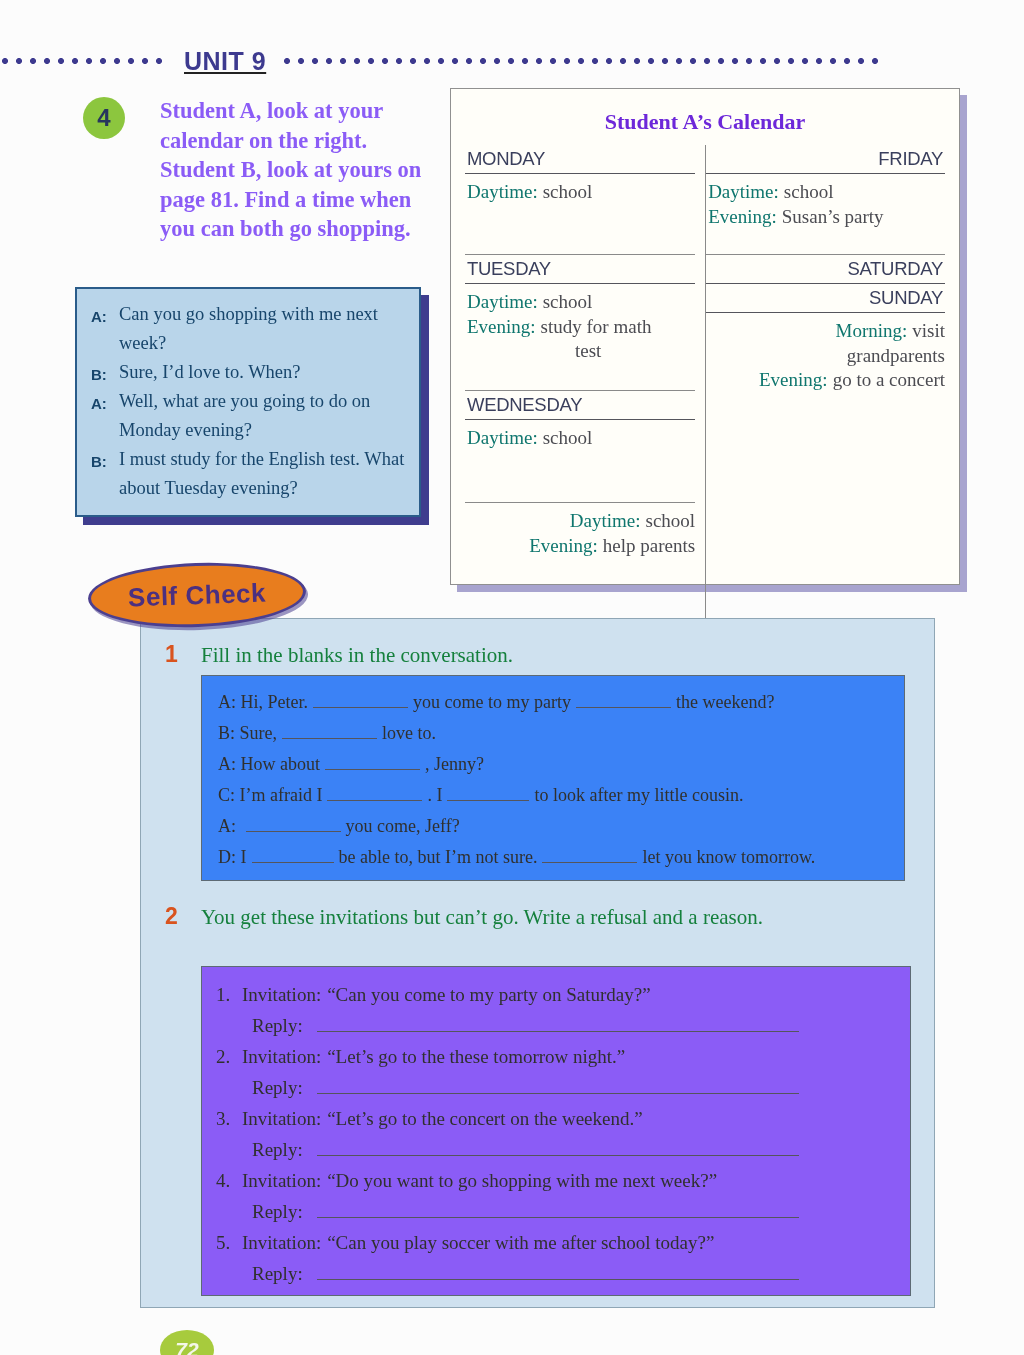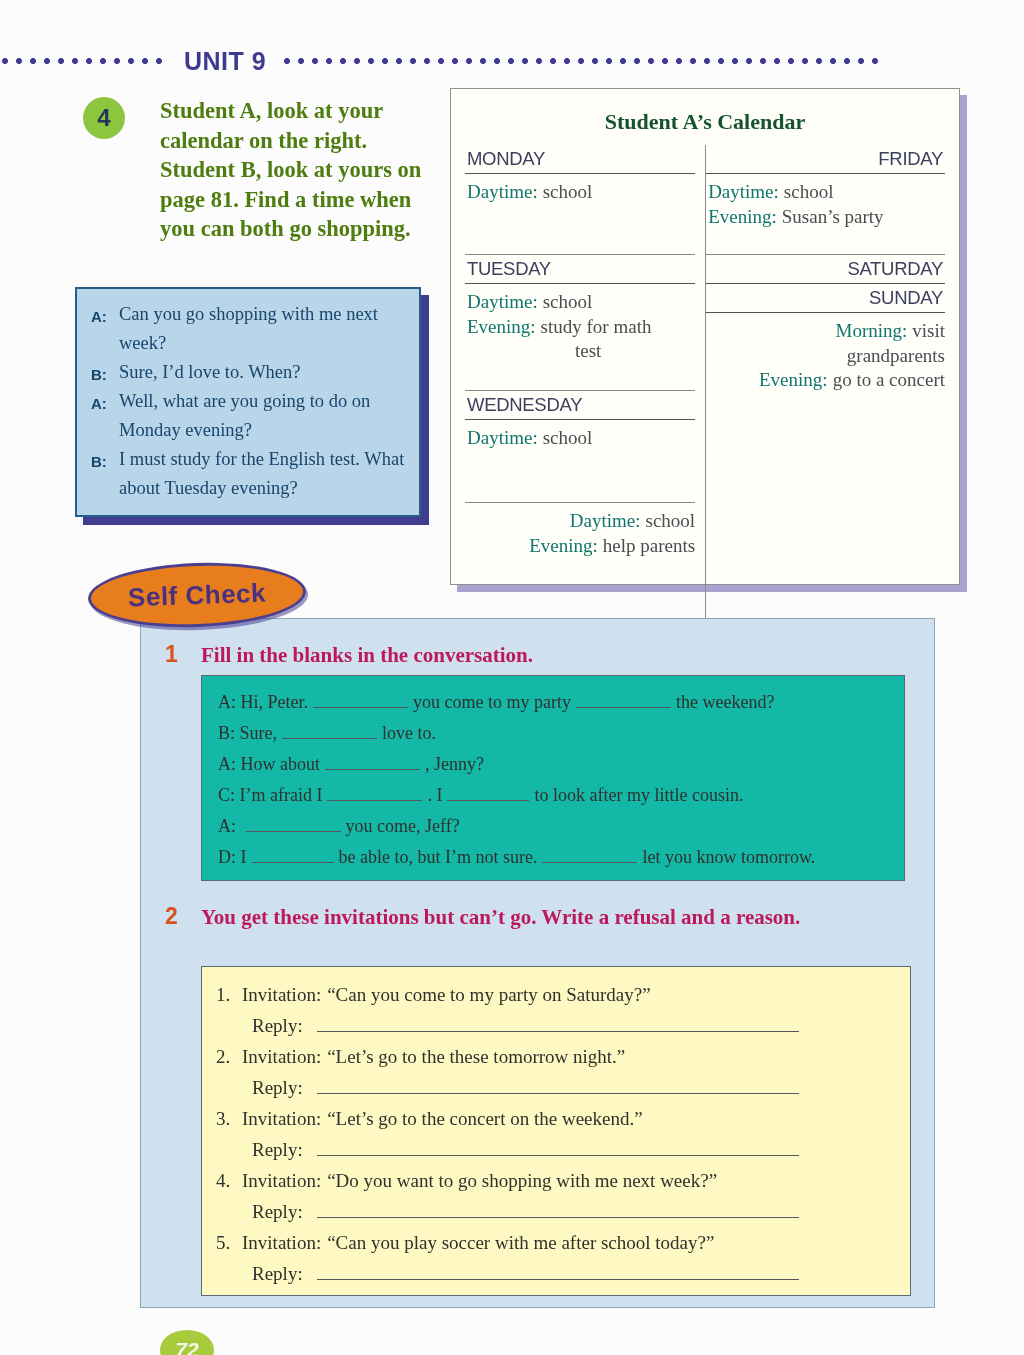--- a/index.html
+++ b/index.html
@@ -3,41 +3,41 @@
 <meta charset="utf-8">
 <style>
   html,body{margin:0;padding:0;}
   body{
     width:1024px;height:1355px;position:relative;overflow:hidden;
     background:#fcfcfc;
     font-family:"Liberation Serif", serif;
     color:#222;
   }
   
-  .unit-row{position:absolute;top:46px;left:0;width:885px;height:30px;display:flex;align-items:center;}
+  .unit-row{position:absolute;top:46px;left:0;width:885px;height:30px;display:flex;align-items:center;text-decoration:underline;}
   .dotline{height:10px;background-image:radial-gradient(circle at 5px 50%, #3d3a8f 2.6px, transparent 3.4px);background-size:14px 10px;background-repeat:repeat-x;}
   .dots-left{width:168px;}
   .dots-right{flex:1;}
   .unit-label{font-family:"Liberation Sans",sans-serif;font-weight:bold;font-size:25px;color:#3d3a8f;margin:0 16px;letter-spacing:.5px;}
   
   .num-badge{position:absolute;width:42px;height:42px;border-radius:50%;background:#8cc63e;
     display:flex;align-items:center;justify-content:center;
     font-family:"Liberation Sans",sans-serif;font-weight:bold;font-size:24px;color:#27355e;}
   #ex4-badge{left:83px;top:97px;}
-  #ex4-text{position:absolute;left:160px;top:96px;width:278px;font-weight:bold;font-size:22.5px;line-height:29.5px;color:#4d7c0f;}
+  #ex4-text{position:absolute;left:160px;top:96px;width:278px;font-weight:bold;font-size:22.5px;line-height:29.5px;color:#8b5cf6;}
   
   #dialogue{position:absolute;left:75px;top:287px;width:346px;min-height:228px;
     background:#b9d5ea;border:2px solid #2a5c8a;box-shadow:8px 8px 0 #3f3d8e;
     padding:11px 12px 12px 14px;box-sizing:border-box;}
   #dialogue .dline{position:relative;padding-left:28px;font-size:18.5px;line-height:29px;color:#17456b;}
   #dialogue .sp{position:absolute;left:0;top:2px;font-family:"Liberation Sans",sans-serif;font-weight:bold;font-size:15px;color:#17456b;}
   
   #calendar{position:absolute;left:450px;top:88px;width:510px;height:497px;background:#fffef9;
     border:1px solid #909090;box-shadow:7px 7px 0 #a8a4cf;box-sizing:border-box;padding:6px 14px 0 14px;}
-  #cal-title{text-align:center;font-weight:bold;font-size:22px;color:#14532d;margin:14px 0 10px 0;}
+  #cal-title{text-align:center;font-weight:bold;font-size:22px;color:#6d28d9;margin:14px 0 10px 0;}
   .cal-cols{display:flex;}
   .cal-col{box-sizing:border-box;}
   .col-left{width:247px;padding-right:10px;}
   .col-right{width:247px;border-left:1.5px solid #8a8a8a;}
   .day-head{font-family:"Liberation Sans",sans-serif;font-weight:normal;font-size:18.5px;color:#3a3f5c;
     border-bottom:1.5px solid #55555c;padding:3px 2px 3px 2px;letter-spacing:-.3px;}
   .col-right .day-head{text-align:right;}
   .day-body{border-bottom:1px solid #8a8a8a;padding:6px 0 4px 2px;font-size:19px;color:#4c4c52;}
   .day-body.last{border-bottom:none;text-align:right;}
   .entry{line-height:24.5px;}
@@ -46,31 +46,31 @@
   .h74{min-height:70px;}.h98{min-height:96px;}.h76{min-height:72px;}.h110{min-height:108px;}
   
   #selfcheck-badge{position:absolute;left:88px;top:563px;width:212px;height:58px;background:#e87d1e;
     border:3.5px solid #4b3f8f;border-radius:50%;display:flex;align-items:center;justify-content:center;
     box-shadow:2px 3px 0 rgba(75,63,143,.55);z-index:5;transform:rotate(-2deg);
     font-family:"Liberation Sans",sans-serif;font-weight:bold;font-size:26px;color:#4b3080;letter-spacing:.5px;}
   #sc-panel{position:absolute;left:140px;top:618px;width:795px;height:690px;background:#cfe1ef;
     border:1px solid #8fa6b5;box-sizing:border-box;}
   .ex-head{position:absolute;display:flex;}
   .ex-num{font-family:"Liberation Sans",sans-serif;font-weight:bold;font-size:23px;color:#d9531e;width:36px;}
-  .ex-title{font-weight:bold;font-size:21px;line-height:28px;color:#be185d;}
+  .ex-title{font-weight:normal;font-size:21px;line-height:28px;color:#15803d;}
   #ex1-head{left:24px;top:22px;width:740px;}
   #ex2-head{left:24px;top:284px;width:700px;}
   
-  #conv-box{position:absolute;left:60px;top:56px;width:704px;height:206px;background:#14b8a6;
+  #conv-box{position:absolute;left:60px;top:56px;width:704px;height:206px;background:#3b82f6;
     border:1.5px solid #5d6a74;box-sizing:border-box;padding:11px 16px;font-size:18px;color:#30302e;}
   #conv-box .cline{line-height:31px;white-space:nowrap;}
   .blank{display:inline-block;width:95px;height:14px;border-bottom:1.5px solid #55555c;margin:0 5px;}
   .blank.sm{width:82px;}
   
-  #inv-box{position:absolute;left:60px;top:347px;width:710px;height:330px;background:#fef9c3;
+  #inv-box{position:absolute;left:60px;top:347px;width:710px;height:330px;background:#8b5cf6;
     border:1.5px solid #5d6a74;box-sizing:border-box;padding:12px 14px 8px 14px;font-size:19px;color:#30302e;}
   .inv-item .iline{line-height:31px;}
   .inum{display:inline-block;width:26px;}
   .ilabel{margin-right:6px;}
   .reply-row{margin-left:36px;line-height:31px;}
   .rline{display:inline-block;width:482px;height:13px;border-bottom:1.5px solid #55555c;margin-left:14px;}
   
   #page-badge{position:absolute;left:160px;top:1330px;width:54px;height:40px;background:#a7cb3d;border-radius:50%;
     display:flex;align-items:center;justify-content:center;
     font-family:"Liberation Sans",sans-serif;font-weight:bold;font-style:italic;font-size:21px;color:#f4f7e8;}

